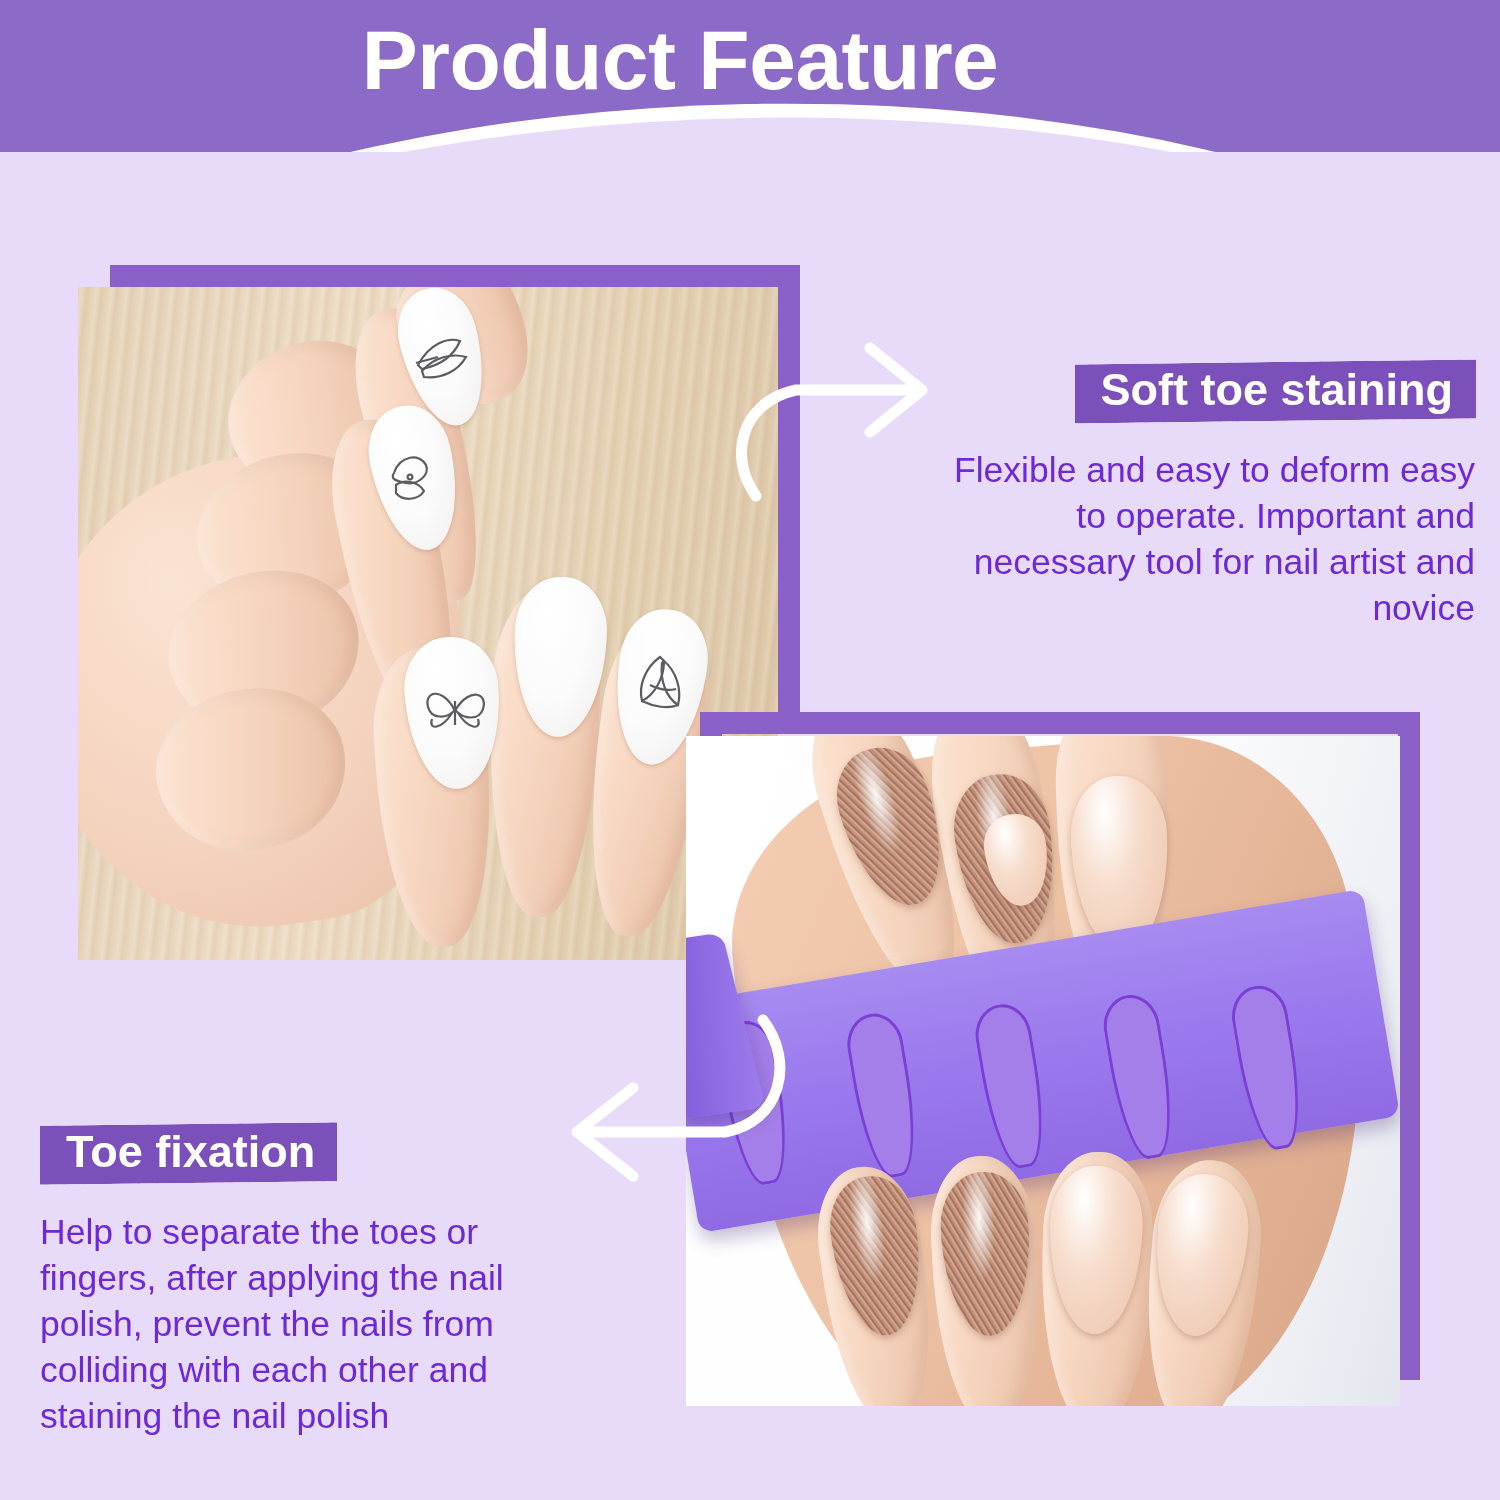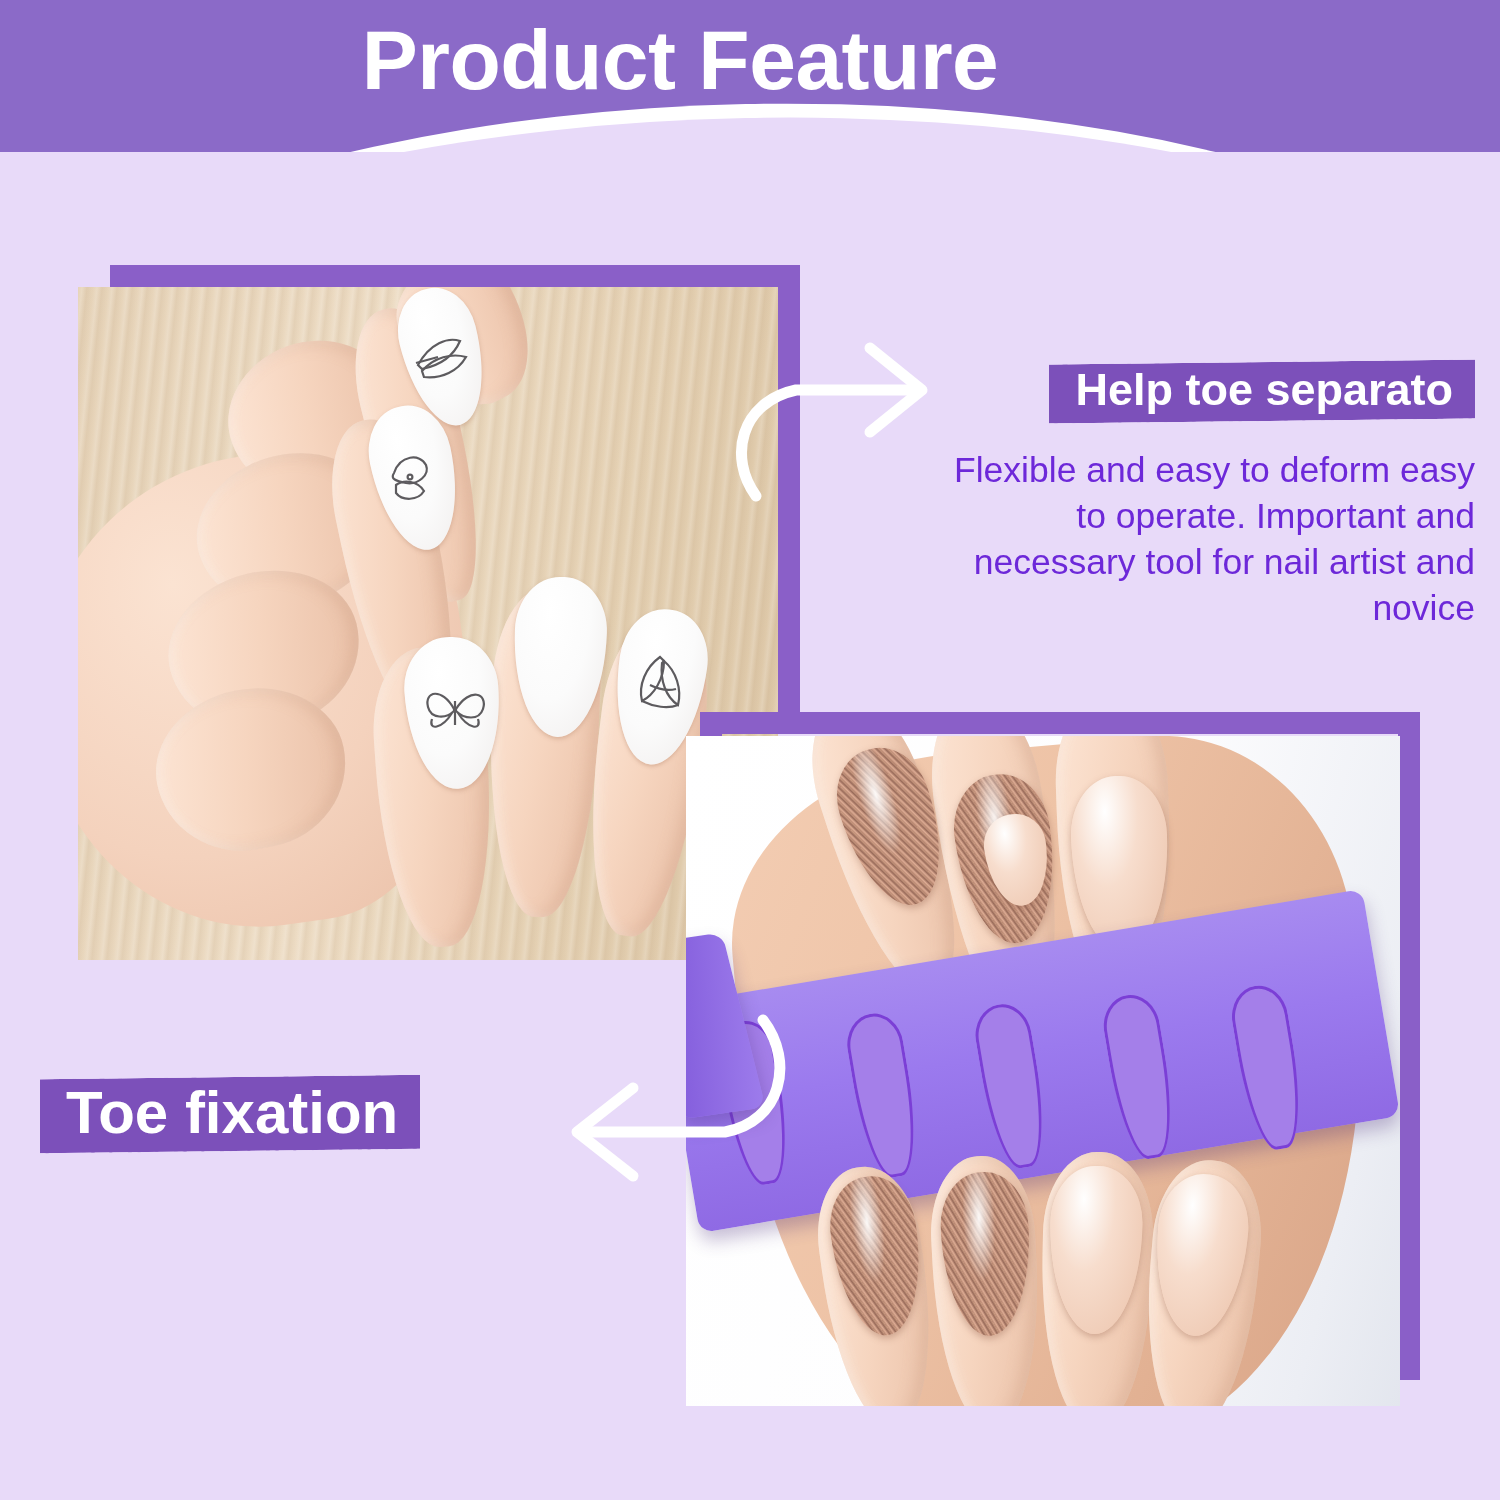--- a/index.html
+++ b/index.html
@@ -268,21 +268,21 @@
     position: absolute;
     left: 40px;
     top: 1073px;
     width: 560px;
   }
   #text2 .body-text {
     text-align: left;
     margin-top: 22px;
   }
   #text2 .brush-wrap { text-align: left; }
-  #text2 .brush { font-size: 60px; }
+  #text2 .brush { font-size: 45px; margin-top: 47px; }
 </style>
 </head>
 <body>
 
 <div id="page">
 
   <div id="header-band">
     <div id="header-curve-white"></div>
     <div id="header-mask"></div>
   </div>
@@ -343,21 +343,21 @@
     <path d="M152 30 L204 72 L152 114" fill="none" stroke="#ffffff" stroke-width="11" stroke-linecap="round" stroke-linejoin="round"></path>
   </svg>
 
   <div id="text1">
     <div class="brush-wrap">
       <span class="brush">
         <span class="brush-bg">
           <span class="brush-side" style="left:-13px;"></span>
           <span class="brush-side" style="right:-13px;"></span>
         </span>
-        <span>Help toe separato</span>
+        <span>Soft toe staining</span>
       </span>
     </div>
     <div class="body-text">Flexible and easy to deform easy to operate. Important and necessary tool for nail artist and novice</div>
   </div>
 
   <div id="photo2-frame"></div>
 
   <div id="photo2">
     <div class="p2-bg"></div>
     <div class="p2-hand"></div>
@@ -400,15 +400,16 @@
   <div id="text2">
     <div class="brush-wrap">
       <span class="brush">
         <span class="brush-bg">
           <span class="brush-side" style="left:-13px;"></span>
           <span class="brush-side" style="right:-13px;"></span>
         </span>
         <span>Toe fixation</span>
       </span>
     </div>
+    <div class="body-text">Help to separate the toes or fingers, after applying the nail polish, prevent the nails from colliding with each other and staining the nail polish</div>
   </div>
 
 </div>
 
 </body></html>

